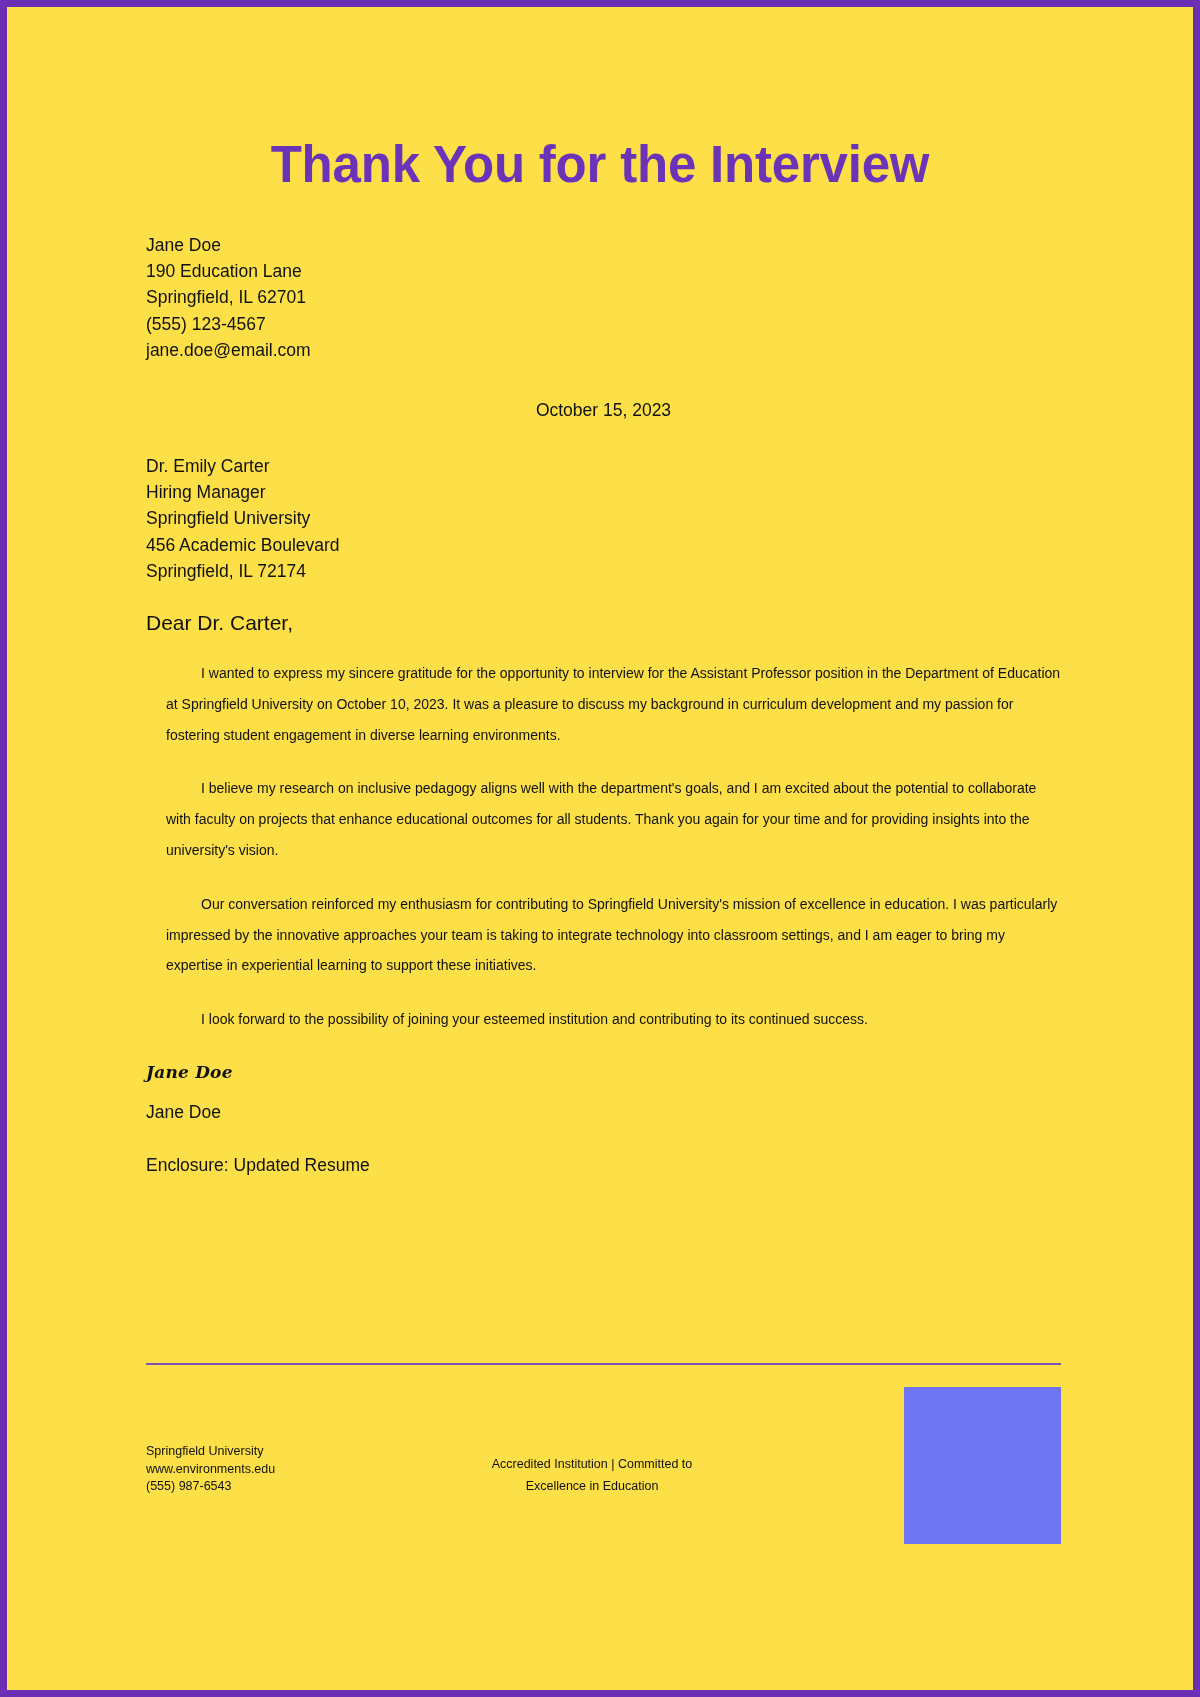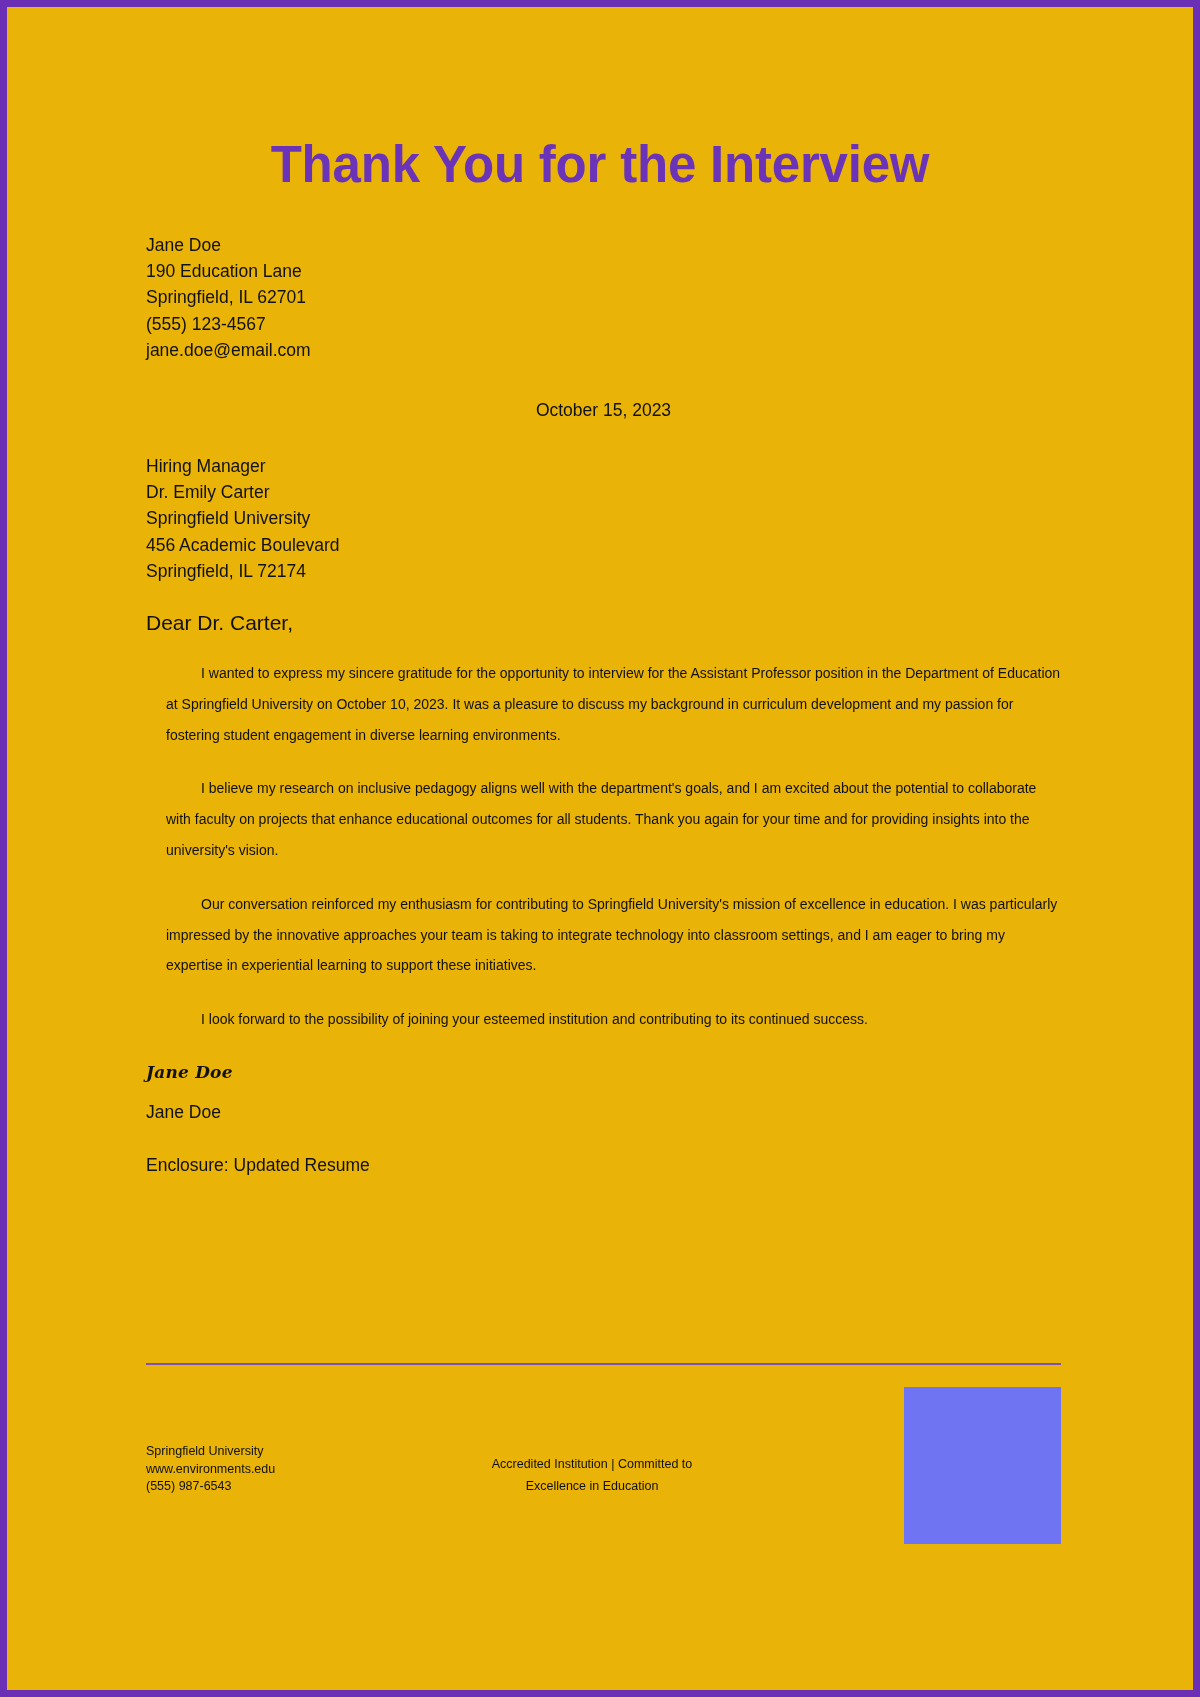--- a/index.html
+++ b/index.html
@@ -13,21 +13,21 @@
     font-family: "Liberation Sans", sans-serif;
     -webkit-font-smoothing: antialiased;
   }
 
   
   .page-frame {
     box-sizing: border-box;
     width: 1200px;
     height: 1697px;
     border: 7px solid #6b2fb5;
-    background: #eab308;
+    background: #fde047;
     padding: 0;
     position: relative;
     overflow: hidden;
   }
 
   .sheet {
     box-sizing: border-box;
     width: 100%;
     height: 100%;
     padding: 0 139px 0 139px;
@@ -186,22 +186,22 @@
         <div class="addr-line">Jane Doe</div>
         <div class="addr-line">190 Education Lane</div>
         <div class="addr-line">Springfield, IL 62701</div>
         <div class="addr-line">(555) 123-4567</div>
         <div class="addr-line">jane.doe@email.com</div>
       </div>
 
       <div class="date-line">October 15, 2023</div>
 
       <div class="recipient-block">
+        <div class="addr-line">Dr. Emily Carter</div>
         <div class="addr-line">Hiring Manager</div>
-        <div class="addr-line">Dr. Emily Carter</div>
         <div class="addr-line">Springfield University</div>
         <div class="addr-line">456 Academic Boulevard</div>
         <div class="addr-line">Springfield, IL 72174</div>
       </div>
 
       <div class="salutation">Dear Dr. Carter,</div>
 
       <p class="para">I wanted to express my sincere gratitude for the opportunity to interview for the Assistant Professor position in the Department of Education at Springfield University on October 10, 2023. It was a pleasure to discuss my background in curriculum development and my passion for fostering student engagement in diverse learning environments.</p>
       <p class="para">I believe my research on inclusive pedagogy aligns well with the department's goals, and I am excited about the potential to collaborate with faculty on projects that enhance educational outcomes for all students. Thank you again for your time and for providing insights into the university's vision.</p>
       <p class="para">Our conversation reinforced my enthusiasm for contributing to Springfield University's mission of excellence in education. I was particularly impressed by the innovative approaches your team is taking to integrate technology into classroom settings, and I am eager to bring my expertise in experiential learning to support these initiatives.</p>

